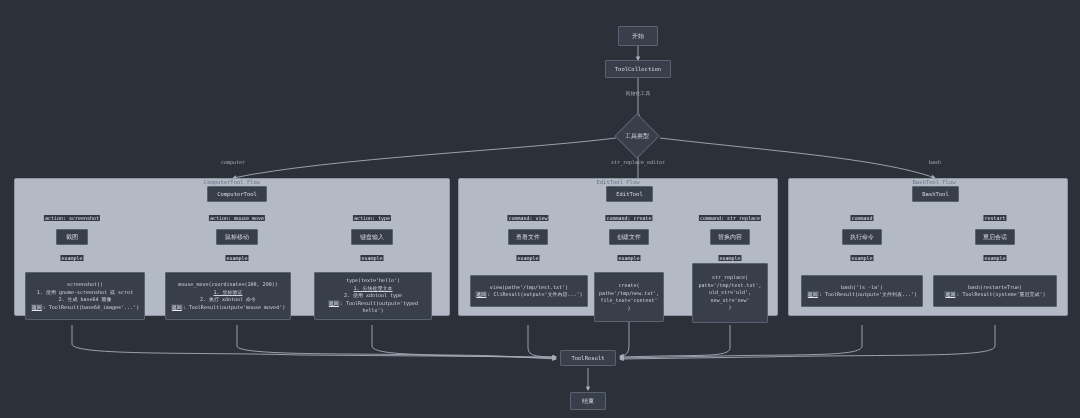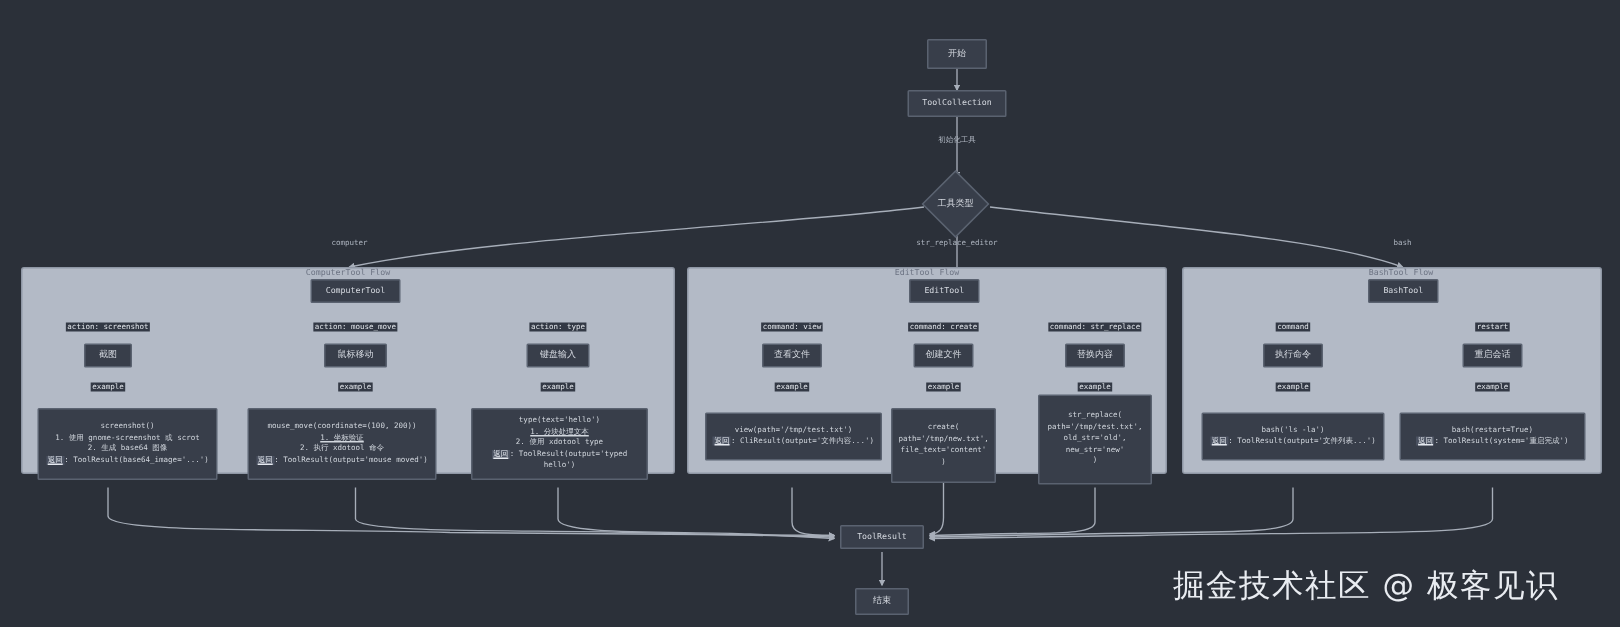--- a/index.html
+++ b/index.html
@@ -276,14 +276,13 @@
   <div class="node cn" style="left:975px;top:229px;width:40px;height:16px;font-size:6px;">重启会话</div>
   <div class="edge-label dark" style="left:995px;top:258px;">example</div>
   <div class="detail" style="left:933px;top:275px;width:124px;height:32px;">
     <div>bash(restart=True)</div>
     <div class="ret"><b>返回</b><span>: ToolResult(system='重启完成')</span></div>
   </div>
 
   <div class="node" style="left:560px;top:350px;width:56px;height:16px;font-size:5.5px;">ToolResult</div>
   <div class="node cn" style="left:570px;top:392px;width:36px;height:18px;font-size:6px;">结束</div>
 
-  <div class="watermark" style="left:782px;top:376px;">掘金技术社区 @ 极客见识</div>
 </div>
 
 </body></html>

